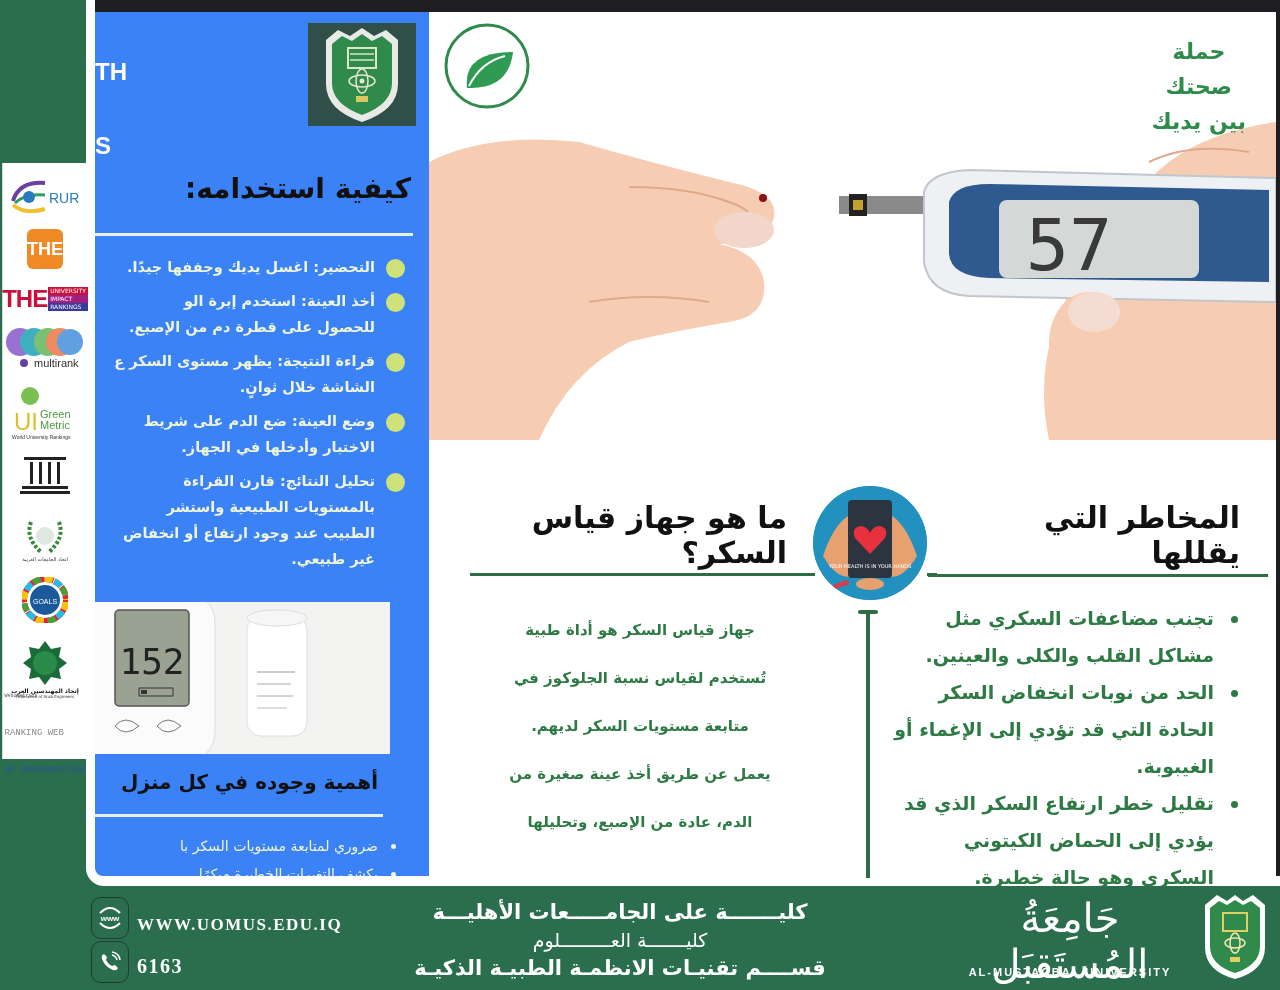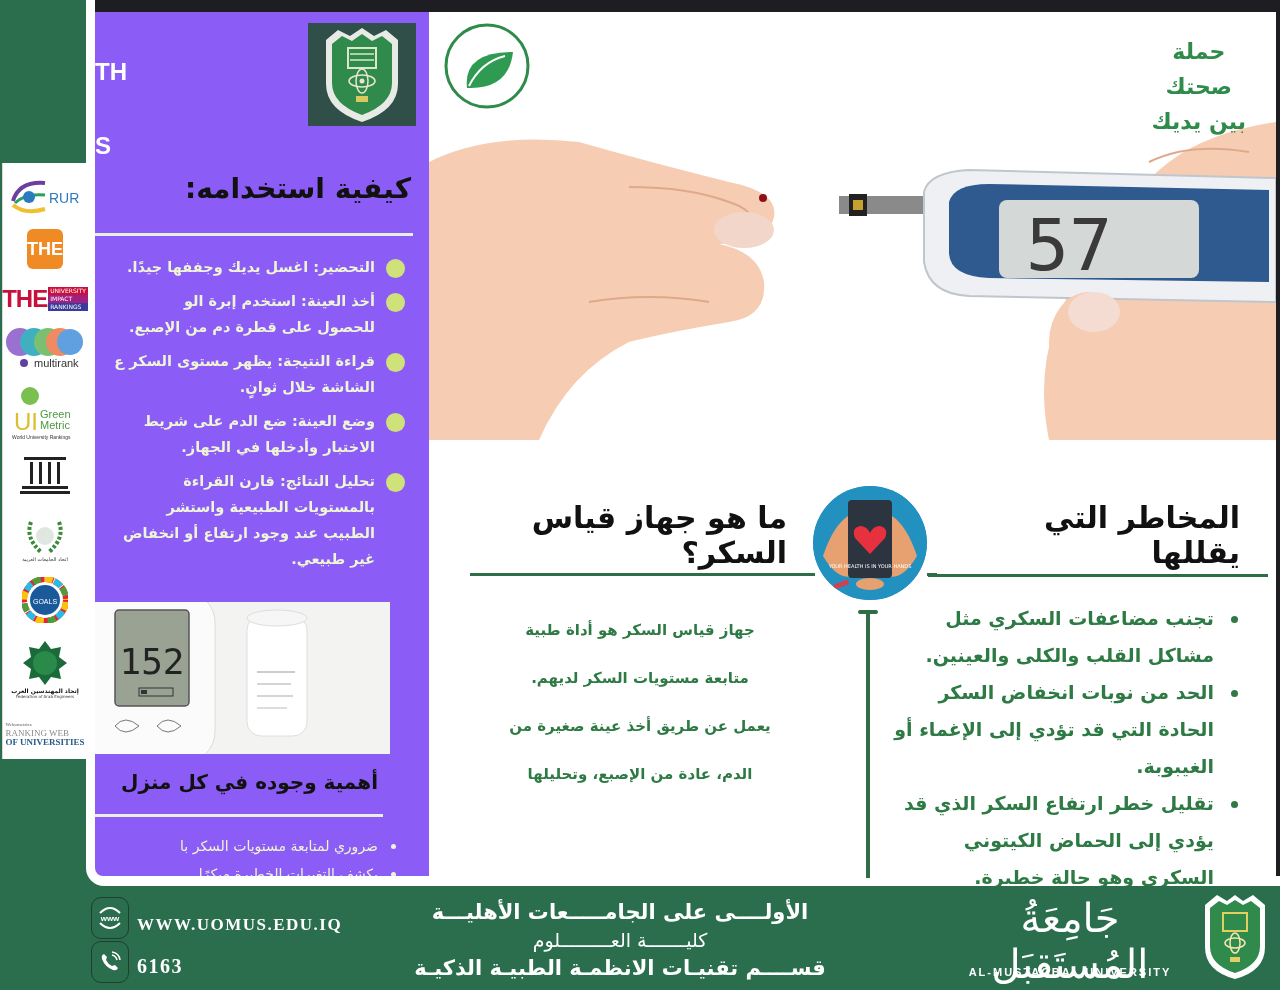--- a/index.html
+++ b/index.html
@@ -18,21 +18,21 @@
       position: absolute; left: 95px; top: 0; width: 1185px; height: 12px;
       background: #1e1e22;
     }
     .right-strip {
       position: absolute; left: 1276px; top: 12px; width: 4px; height: 864px;
       background: #1e1e22;
     }
     
     .left-col {
       position: absolute; left: 95px; top: 12px; width: 334px; height: 864px;
-      background: #8b5cf6; overflow: hidden;
+      background: #3b82f6; overflow: hidden;
       border-bottom-left-radius: 8px;
     }
     .english-frag {
       position: absolute; left: 0; color: #ffffff;
       font-family: "Liberation Sans", sans-serif; font-weight: bold; font-size: 24px;
     }
     .shield-box {
       position: absolute; left: 213px; top: 11px; width: 108px; height: 103px;
       background: #2f4f48; display: flex; align-items: center; justify-content: center;
     }
@@ -275,20 +275,21 @@
     <div>حملة</div>
     <div>صحتك</div>
     <div>بين يديك</div>
   </div>
 </div>
 
 <div class="what-title">ما هو جهاز قياس السكر؟</div>
 <div class="what-hr"></div>
 <div class="what-body">
   <p>جهاز قياس السكر هو أداة طبية</p>
+  <p>تُستخدم لقياس نسبة الجلوكوز في</p>
   <p>متابعة مستويات السكر لديهم.</p>
   <p>يعمل عن طريق أخذ عينة صغيرة من</p>
   <p>الدم، عادة من الإصبع، وتحليلها</p>
 </div>
 
 <div class="badge-green-l"></div>
 <div class="badge-green-r"></div>
 <div class="badge-circle">
   <svg width="114" height="114" viewBox="0 0 114 114">
     <circle cx="57" cy="57" r="57" fill="#2391c0"></circle>
@@ -390,21 +391,21 @@
     <div style="display:flex;flex-direction:column;align-items:center;">
       <svg width="48" height="48" viewBox="0 0 48 48">
         <polygon points="24,2 30,10 40,8 38,18 46,24 38,30 40,40 30,38 24,46 18,38 8,40 10,30 2,24 10,18 8,8 18,10" fill="#1a6a3a"></polygon>
         <circle cx="24" cy="24" r="12" fill="#2a8a4a"></circle>
       </svg>
       <span style="font-size:6px;color:#111;font-weight:bold;direction:rtl;">إتحاد المهندسين العرب</span>
       <span style="font-size:4px;color:#333;">Federation of Arab Engineers</span>
     </div>
   </div>
   <div class="rank-item" style="top:552px; height:36px;">
-    <div style="display:flex;flex-direction:column;font-family:Liberation Serif, serif;line-height:9px;">
+    <div style="display:flex;flex-direction:column;font-family:Liberation Mono, monospace;line-height:9px;gap:28px;">
       <span style="font-size:5px;color:#555;">Webometrics</span>
       <span style="font-size:9px;color:#8a8a8a;">RANKING WEB</span>
       <span style="font-size:9px;color:#2a5a8a;font-weight:bold;">OF UNIVERSITIES</span>
     </div>
   </div>
 </div>
 
 <div class="footer"></div>
 <div class="contact-icon" style="top:897px;">
   <svg width="26" height="30" viewBox="0 0 26 30">
@@ -417,21 +418,21 @@
 <div class="contact-icon" style="top:941px;">
   <svg width="22" height="22" viewBox="0 0 22 22">
     <path d="M5 3 Q2 4 3 8 Q6 16 14 19 Q18 20 19 17 L16 14 L13 15 Q9 13 7 9 L8 6 Z" fill="#fff"></path>
     <path d="M13 4 Q17 5 18 9" fill="none" stroke="#fff" stroke-width="1.5"></path>
     <path d="M13 1 Q20 2 21 9" fill="none" stroke="#fff" stroke-width="1.5"></path>
   </svg>
 </div>
 <div class="contact-text" style="top:955px; font-size:20px;">6163</div>
 
 <div class="footer-center" style="top:898px;">
-  <div style="font-size:21px;font-weight:bold;">الأولــــى على الجامـــــعات الأهليـــة</div>
+  <div style="font-size:21px;font-weight:bold;">كليـــــــة على الجامـــــعات الأهليـــة</div>
   <div style="font-size:19px;">كليـــــــة العـــــــــلوم</div>
   <div style="font-size:21px;font-weight:bold;">قســــم تقنيـات الانظمـة الطبيـة الذكيـة</div>
 </div>
 
 <div class="uni-ar" style="top:895px;">جَامِعَةُ المُستَقبَل</div>
 <div class="uni-en">AL-MUSTAQBAL UNIVERSITY</div>
 <div class="footer-shield">
   <svg width="64" height="88" viewBox="0 0 64 88">
     <path d="M2 12 L14 2 L24 8 L32 2 L40 8 L50 2 L62 12 L62 54 Q62 78 32 86 Q2 78 2 54 Z" fill="#ffffff"></path>
     <path d="M7 15 L16 8 L24 12 L32 7 L40 12 L48 8 L57 15 L57 53 Q57 72 32 80 Q7 72 7 53 Z" fill="#2f8a4c"></path>

